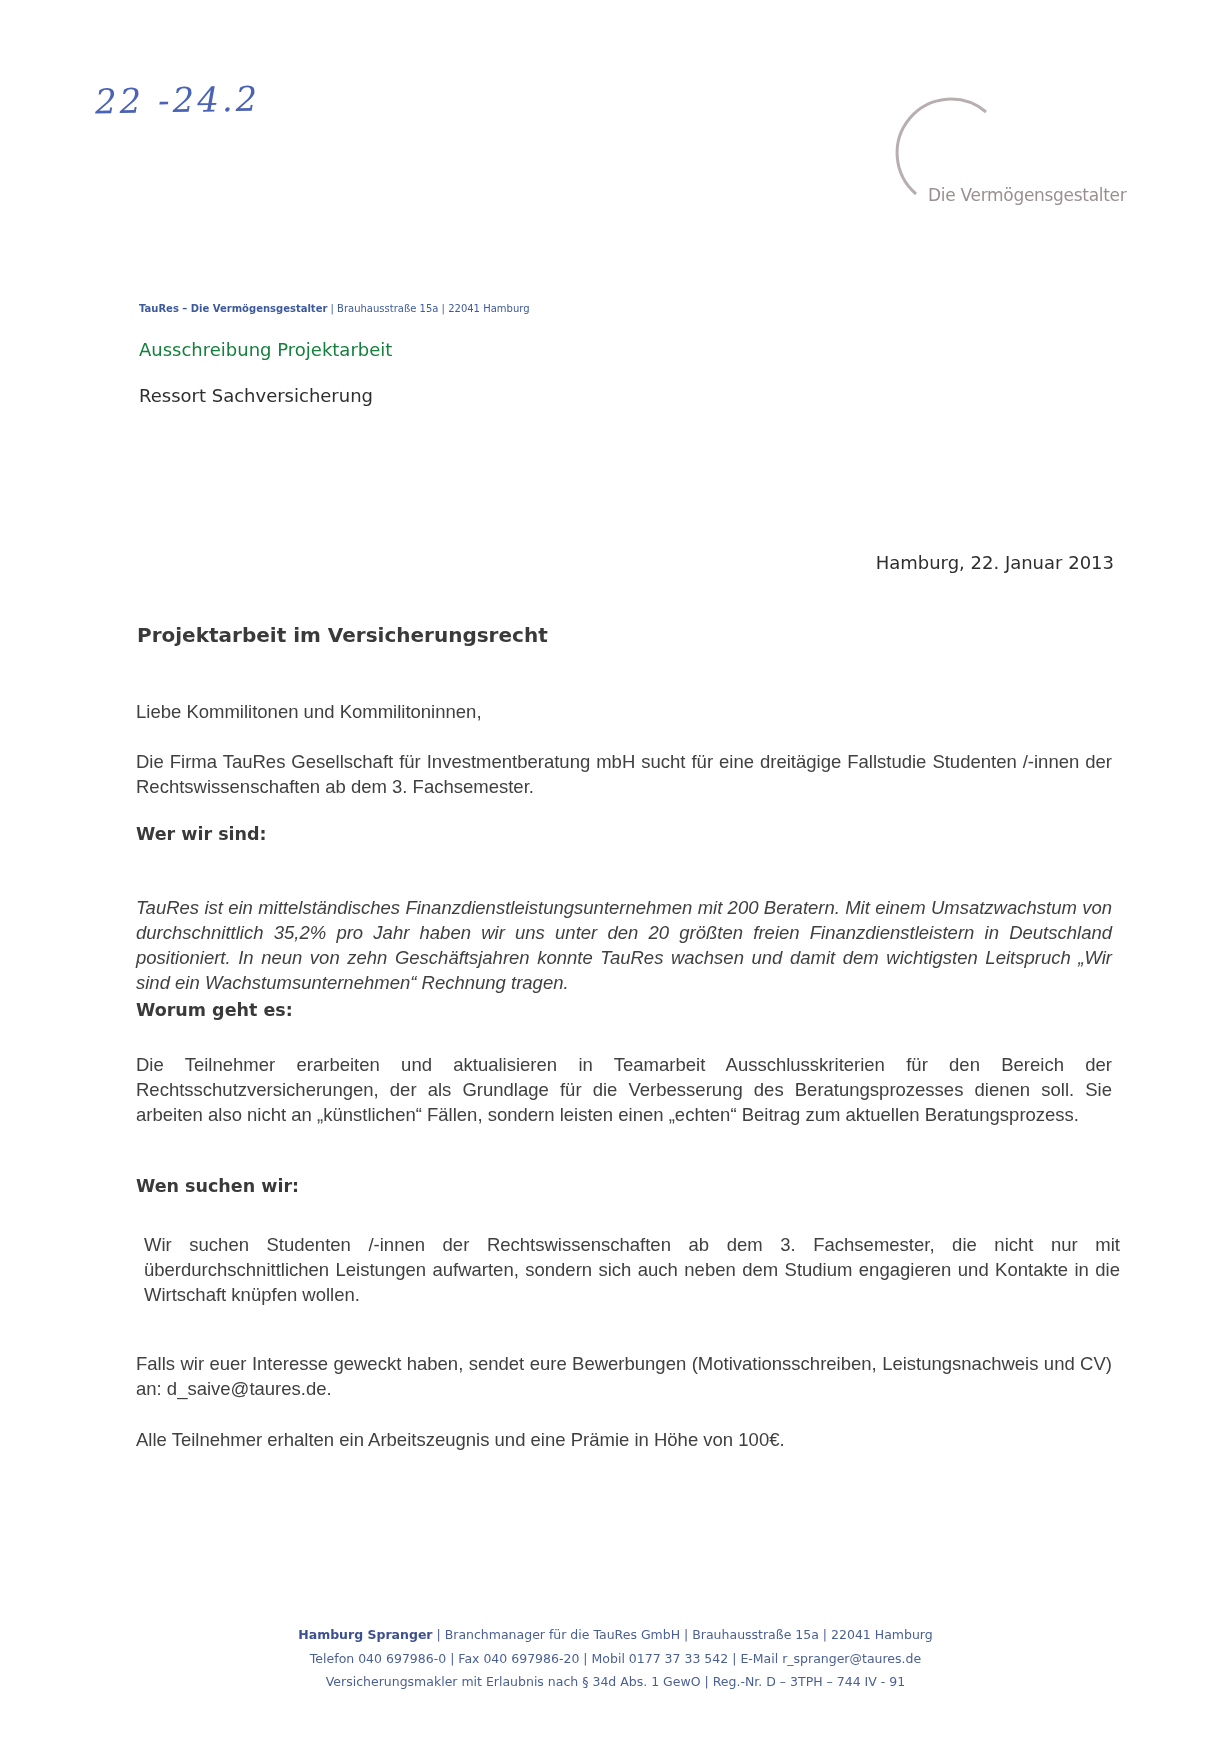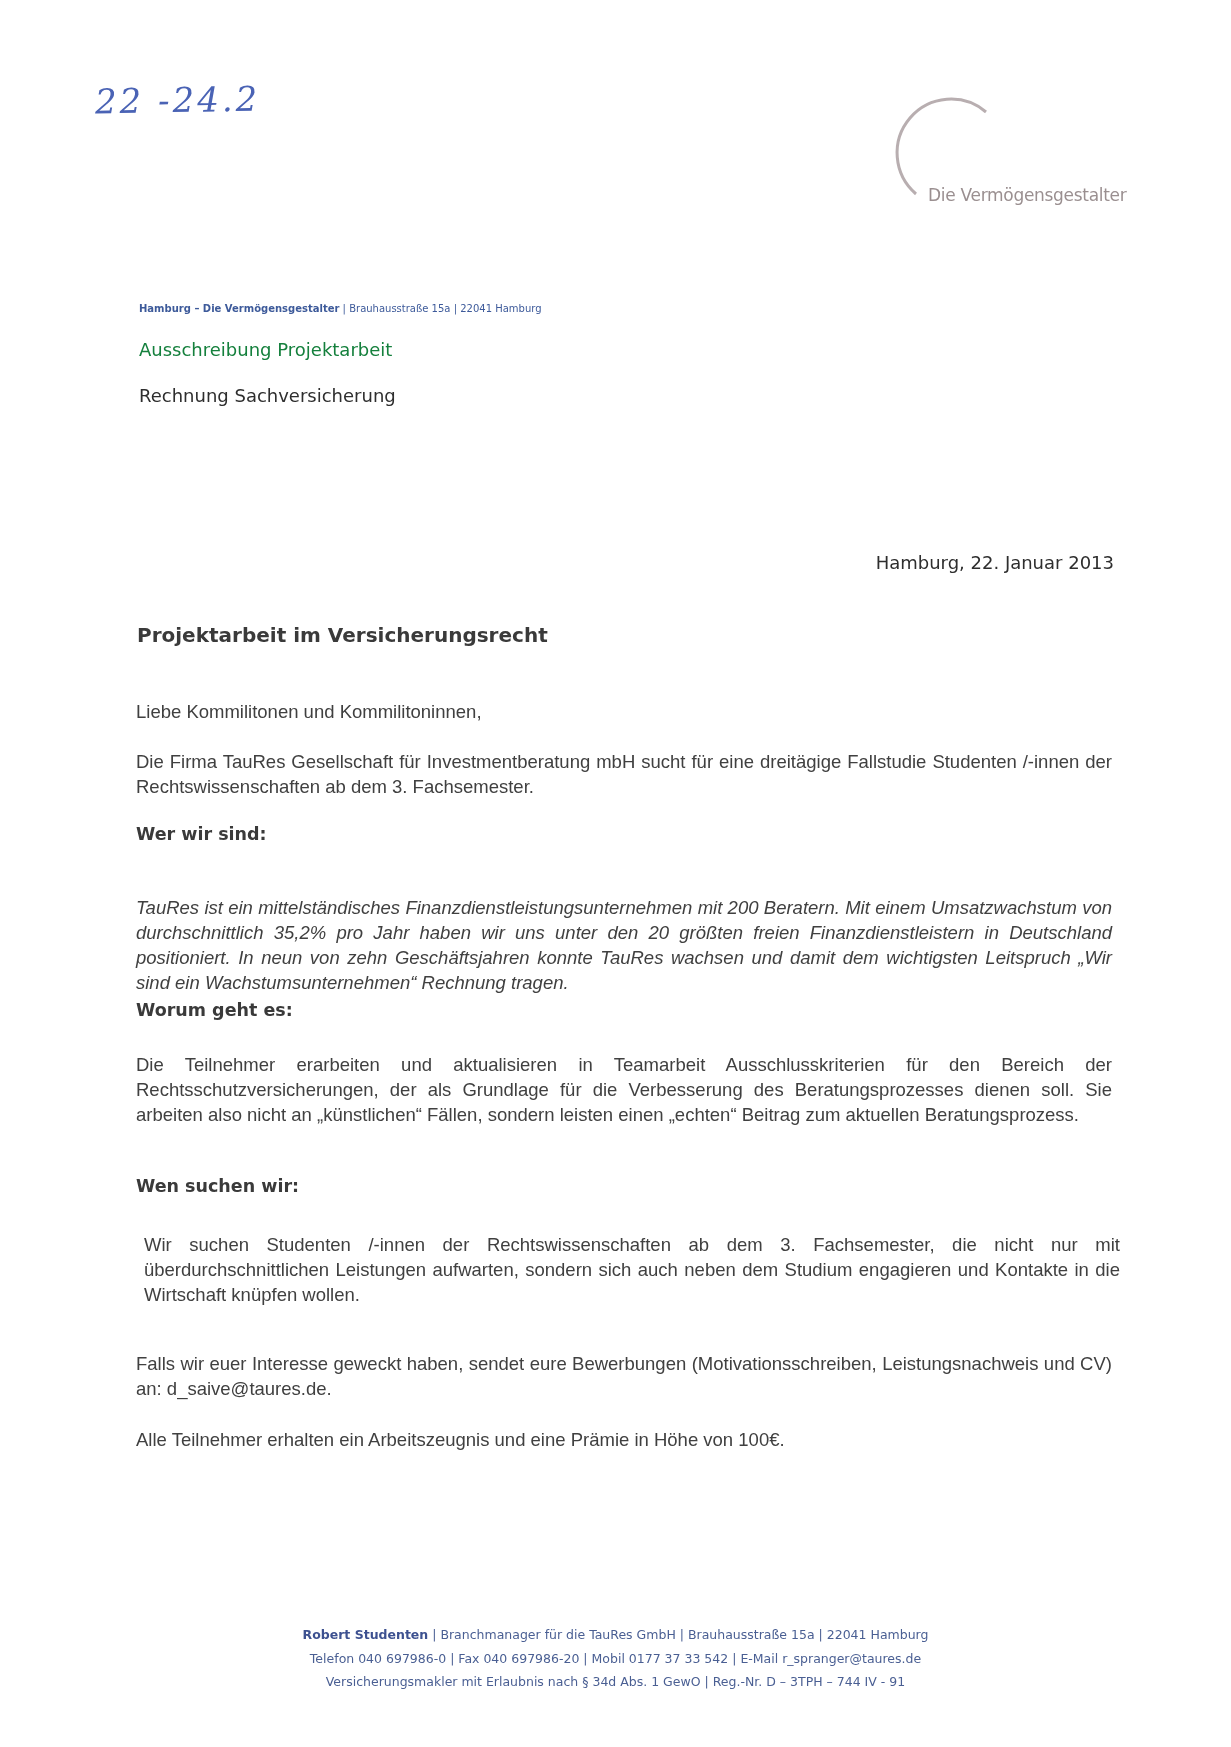--- a/index.html
+++ b/index.html
@@ -55,44 +55,44 @@
 <div class="abs handwritten">22 -24.2</div>
 
 <div class="abs logo">
   <svg class="abs logo-arc" viewBox="0 0 120 120" width="120" height="120">
     <path d="M 108 30 A 52 52 0 1 0 38 112" fill="none" stroke="#b8aeb0" stroke-width="3"></path>
   </svg>
   <div class="abs logo-tag">Die Vermögensgestalter</div>
 </div>
 
 <div class="abs sender-line">
-  <b>Hamburg – Die Vermögensgestalter</b>
+  <b>TauRes – Die Vermögensgestalter</b>
   <span> | </span>
   <span>Brauhausstraße 15a</span>
   <span> | </span>
   <span>22041 Hamburg</span>
 </div>
 
 <div class="abs subject1">Ausschreibung Projektarbeit</div>
-<div class="abs subject2">Rechnung Sachversicherung</div>
+<div class="abs subject2">Ressort Sachversicherung</div>
 
 <div class="abs date">Hamburg, 22. Januar 2013</div>
 
 <div class="abs title">Projektarbeit im Versicherungsrecht</div>
 
 <div class="abs para greeting">Liebe Kommilitonen und Kommilitoninnen,</div>
 <div class="abs para p1">Die Firma TauRes Gesellschaft für Investmentberatung mbH sucht für eine dreitägige Fallstudie Studenten /-innen der Rechtswissenschaften ab dem 3. Fachsemester.</div>
 
 <div class="abs head h1">Wer wir sind:</div>
 <div class="abs para p2">TauRes ist ein mittelständisches Finanzdienstleistungsunternehmen mit 200 Beratern. Mit einem Umsatzwachstum von durchschnittlich 35,2% pro Jahr haben wir uns unter den 20 größten freien Finanzdienstleistern in Deutschland positioniert. In neun von zehn Geschäftsjahren konnte TauRes wachsen und damit dem wichtigsten Leitspruch „Wir sind ein Wachstumsunternehmen“ Rechnung tragen.</div>
 
 <div class="abs head h2">Worum geht es:</div>
 <div class="abs para p3">Die Teilnehmer erarbeiten und aktualisieren in Teamarbeit Ausschlusskriterien für den Bereich der Rechtsschutzversicherungen, der als Grundlage für die Verbesserung des Beratungsprozesses dienen soll. Sie arbeiten also nicht an „künstlichen“ Fällen, sondern leisten einen „echten“ Beitrag zum aktuellen Beratungsprozess.</div>
 
 <div class="abs head h3">Wen suchen wir:</div>
 <div class="abs para p4">Wir suchen Studenten /-innen der Rechtswissenschaften ab dem 3. Fachsemester, die nicht nur mit überdurchschnittlichen Leistungen aufwarten, sondern sich auch neben dem Studium engagieren und Kontakte in die Wirtschaft knüpfen wollen.</div>
 
 <div class="abs para p5">Falls wir euer Interesse geweckt haben, sendet eure Bewerbungen (Motivationsschreiben, Leistungsnachweis und CV) an: d_saive@taures.de.</div>
 <div class="abs para p6">Alle Teilnehmer erhalten ein Arbeitszeugnis und eine Prämie in Höhe von 100€.</div>
 
-<div class="abs footer f1"><b>Robert Studenten</b><span> | Branchmanager für die TauRes GmbH | Brauhausstraße 15a | 22041 Hamburg</span></div>
+<div class="abs footer f1"><b>Hamburg Spranger</b><span> | Branchmanager für die TauRes GmbH | Brauhausstraße 15a | 22041 Hamburg</span></div>
 <div class="abs footer f2">Telefon 040 697986-0 | Fax 040 697986-20 | Mobil 0177 37 33 542 | E-Mail r_spranger@taures.de</div>
 <div class="abs footer f3">Versicherungsmakler mit Erlaubnis nach § 34d Abs. 1 GewO | Reg.-Nr. D – 3TPH – 744 IV - 91</div>
 
 </body></html>

